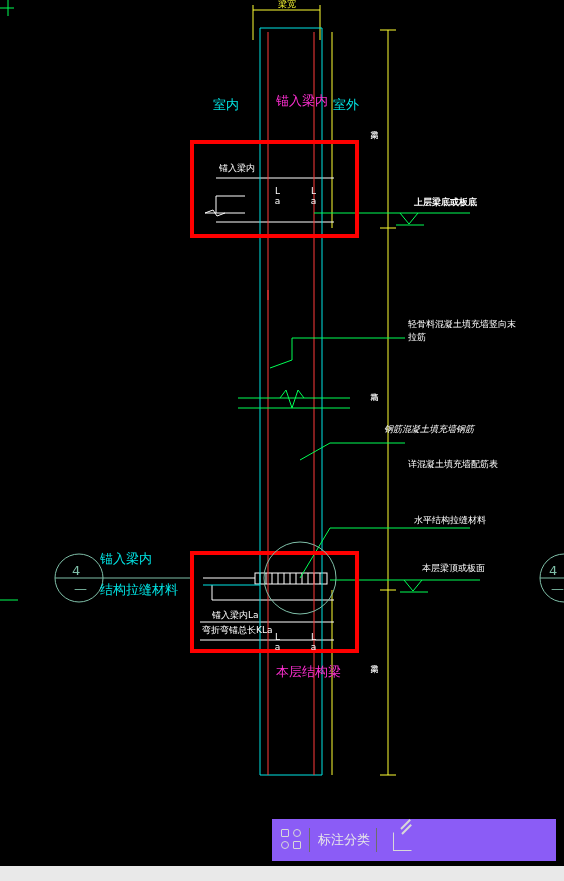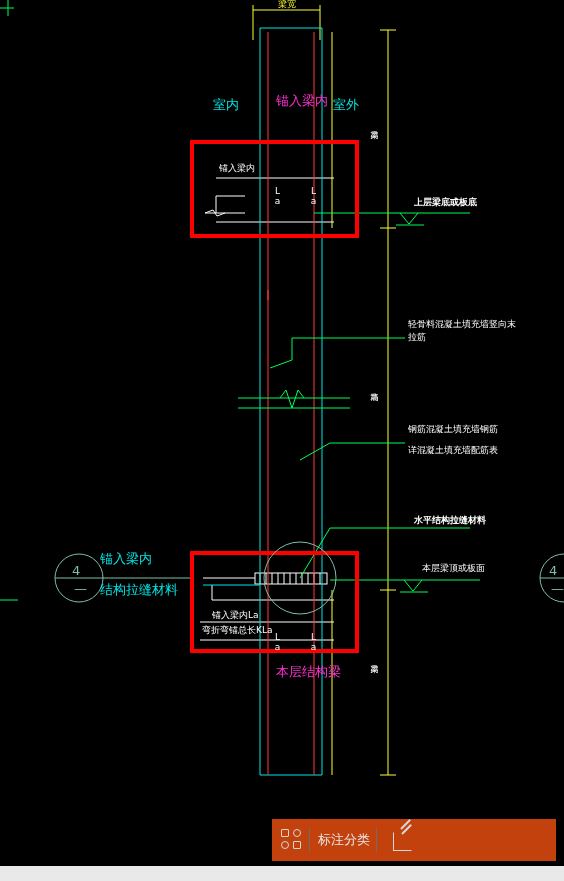--- a/index.html
+++ b/index.html
@@ -16,21 +16,21 @@
   .yl{color:#ffff33;}
   .tl{color:#7fbfa8;}
   .s8{font-size:8px;}
   .s9{font-size:9px;}
   .s13{font-size:13px;}
   .vert{writing-mode:vertical-rl;text-orientation:upright;}
 
   
   #toolbar{
     position:absolute;left:272px;top:819px;width:284px;height:42px;
-    background:#c2410c;display:flex;align-items:center;
+    background:#8b5cf6;display:flex;align-items:center;
     box-shadow:0 1px 4px rgba(0,0,0,.6);
   }
   #toolbar .sep{width:1px;height:24px;background:#6d6d6d;margin:0 6px;}
   .grid-icon{width:22px;height:22px;margin-left:9px;position:relative;}
   .grid-icon i{position:absolute;width:8px;height:8px;border:1.5px solid #d8d8d8;
                border-radius:1px;box-sizing:border-box;}
   .grid-icon i:nth-child(1){left:0;top:0;}
   .grid-icon i:nth-child(2){left:12px;top:0;border-radius:50%;}
   .grid-icon i:nth-child(3){left:0;top:12px;border-radius:50%;}
   .grid-icon i:nth-child(4){left:12px;top:12px;}
@@ -183,24 +183,24 @@
 <div class="lbl wh s9 vert" style="left:272px;top:186px;">La</div>
 <div class="lbl wh s9 vert" style="left:308px;top:186px;">La</div>
 <div class="lbl wh s9 vert" style="left:272px;top:632px;">La</div>
 <div class="lbl wh s9 vert" style="left:308px;top:632px;">La</div>
 
 <div class="lbl wh s9" style="left:414px;top:198px;font-weight:bold;">上层梁底或板底</div>
 
 <div class="lbl wh s9" style="left:408px;top:320px;">轻骨料混凝土填充墙竖向末</div>
 <div class="lbl wh s9" style="left:408px;top:333px;">拉筋</div>
 
-<div class="lbl wh s9" style="left:408px;top:425px;">钢筋混凝土填充墙钢筋</div>
-<div class="lbl wh s9" style="left:408px;top:446px;">详混凝土填充墙配筋表</div>
-
-<div class="lbl wh s9" style="left:414px;top:516px;font-weight:bold;">水平结构拉缝材料</div>
+<div class="lbl wh s9" style="left:384px;top:425px;font-style:italic;">钢筋混凝土填充墙钢筋</div>
+<div class="lbl wh s9" style="left:408px;top:460px;">详混凝土填充墙配筋表</div>
+
+<div class="lbl wh s9" style="left:414px;top:516px;">水平结构拉缝材料</div>
 <div class="lbl wh s9" style="left:414px;top:564px;margin-left:8px;">本层梁顶或板面</div>
 
 <div class="lbl tl s13" style="left:72px;top:564px;">4</div>
 <div class="lbl tl s13" style="left:74px;top:582px;">—</div>
 <div class="lbl cy s13" style="left:100px;top:552px;">锚入梁内</div>
 <div class="lbl cy s13" style="left:100px;top:583px;">结构拉缝材料</div>
 
 <div class="lbl tl s13" style="left:549px;top:564px;">4</div>
 <div class="lbl tl s13" style="left:551px;top:582px;">—</div>
 

